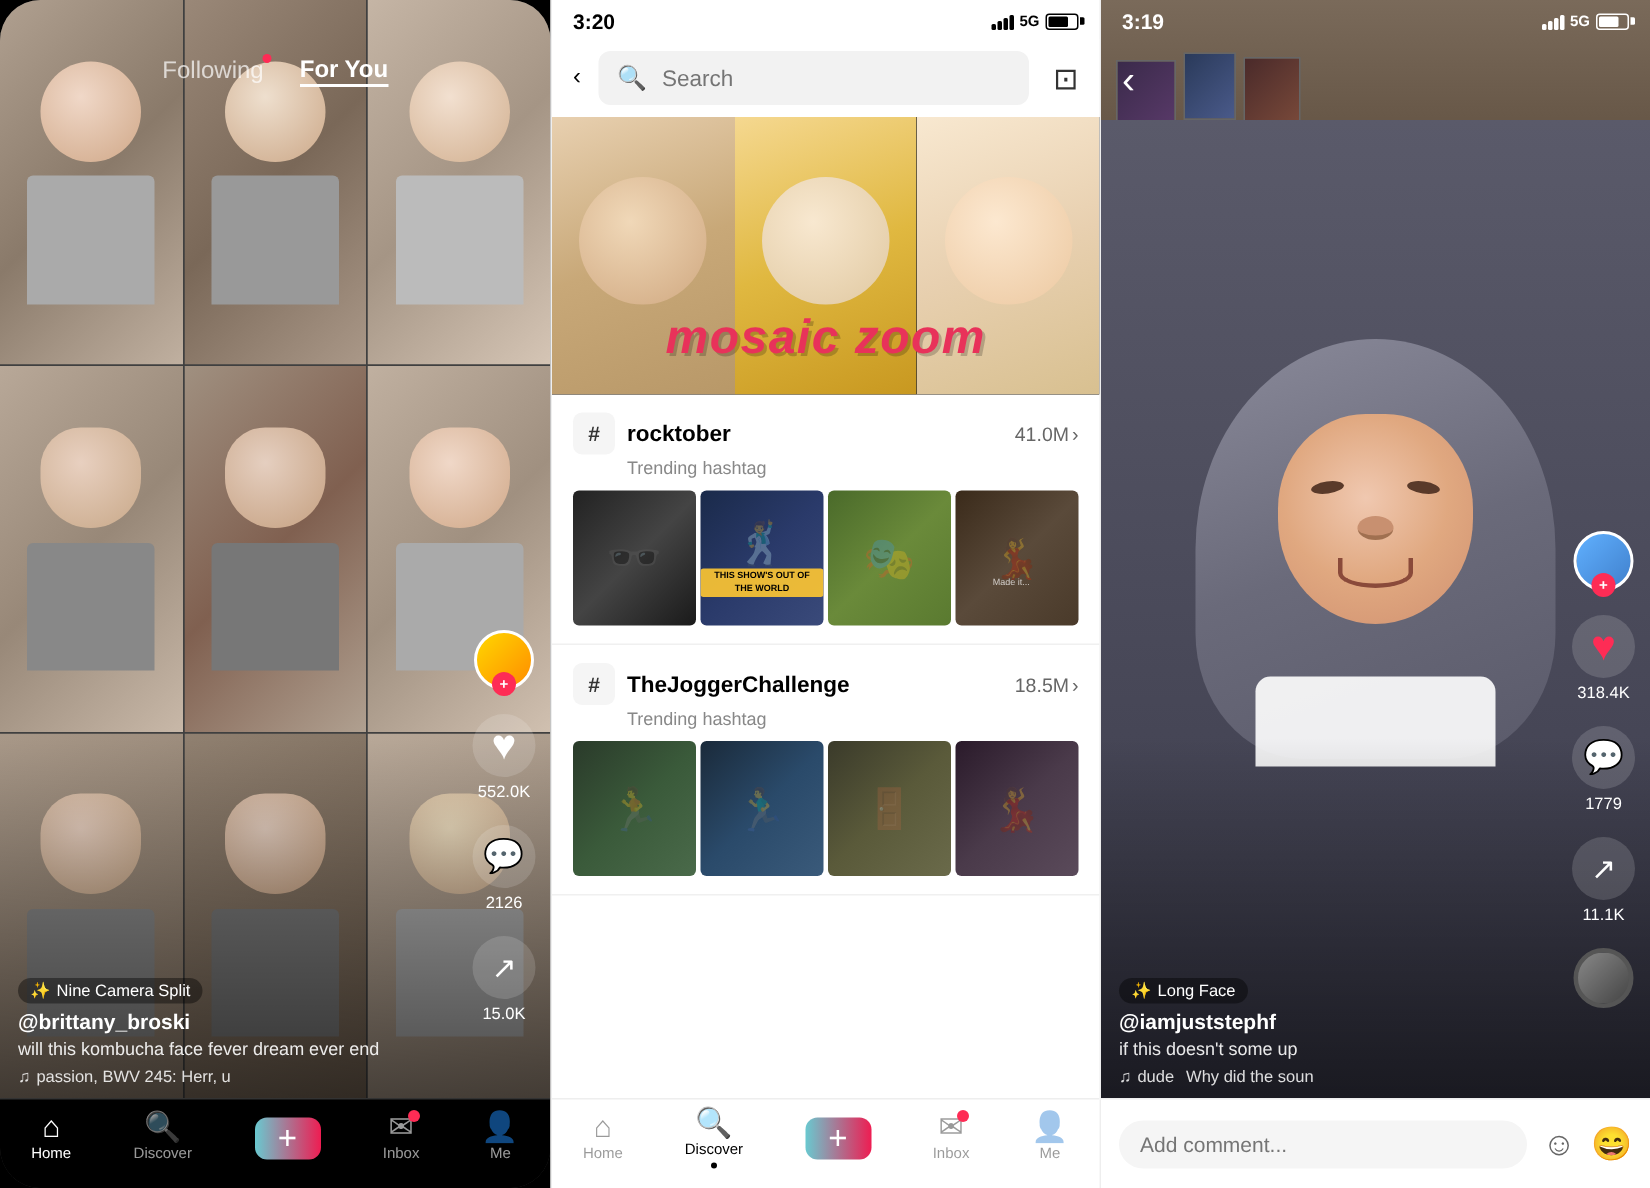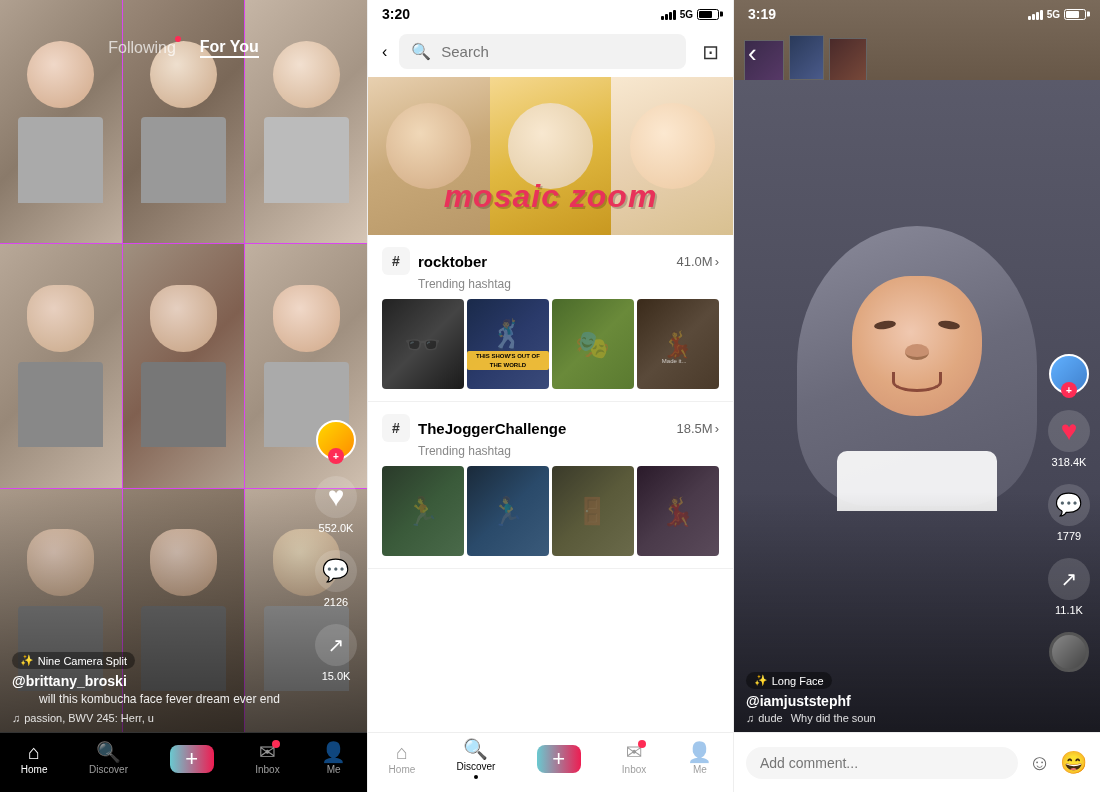--- a/index.html
+++ b/index.html
@@ -16,21 +16,22 @@
     .phone-panel {
       position: relative;
       overflow: hidden;
       flex-shrink: 0;
     }
 
     
     .panel-1 {
       width: 367px;
       height: 792px;
-      background: #d946ef;
+      background: #404040;
+      border-radius: 27px;
     }
 
     
     .panel-2 {
       width: 367px;
       height: 792px;
       background: #fff;
       border-left: 1px solid #eee;
       border-right: 1px solid #eee;
     }
@@ -181,21 +182,20 @@
       display: inline-flex; align-items: center; gap: 4px;
       background: rgba(0,0,0,0.4); border-radius: 10px;
       padding: 2px 8px; font-size: 11px; color: #fff; margin-bottom: 4px;
     }
     .p1-username {
       font-size: 14px; font-weight: 700; margin-bottom: 3px;
     }
     .p1-caption {
       font-size: 12px; line-height: 1.3; margin-bottom: 4px;
       opacity: 0.9;
-      text-align: center;
     }
     .p1-music {
       font-size: 11px; display: flex; align-items: center; gap: 4px; opacity: 0.85;
     }
 
     
     .bottom-nav {
       position: absolute;
       bottom: 0; left: 0; right: 0;
       height: 60px;
@@ -278,21 +278,21 @@
       font-size: 16px; color: #000; margin-right: 4px;
     }
 
     .p2-header-row {
       display: flex; align-items: center; gap: 8px;
     }
 
     
     .mosaic-banner {
       width: 100%;
-      height: 158px;
+      height: 185px;
       position: relative;
       overflow: hidden;
       background: #000000;
     }
 
     .mosaic-faces {
       display: flex;
       height: 100%;
     }
     .mosaic-face {
@@ -903,20 +903,21 @@
       <div style="width:40px;height:40px;border-radius:50%;background:linear-gradient(135deg,#888,#444);border:3px solid #555;"></div>
     </div>
   </div>
 
   <div class="p3-info" style="z-index:10;">
     <div class="long-face-badge">
       <span>✨</span>
       <span>Long Face</span>
     </div>
     <div class="p1-username">@iamjuststephf</div>
+    <div class="p1-caption">if this doesn't some up</div>
     <div class="p1-music">
       <span>♫</span>
       <span>dude</span>
       <span> </span>
       <span>Why did the soun</span>
     </div>
   </div>
 
   <div class="comment-bar" style="z-index:10;margin-top:13px;">
     <input class="comment-input" type="text" placeholder="Add comment..." style="">

